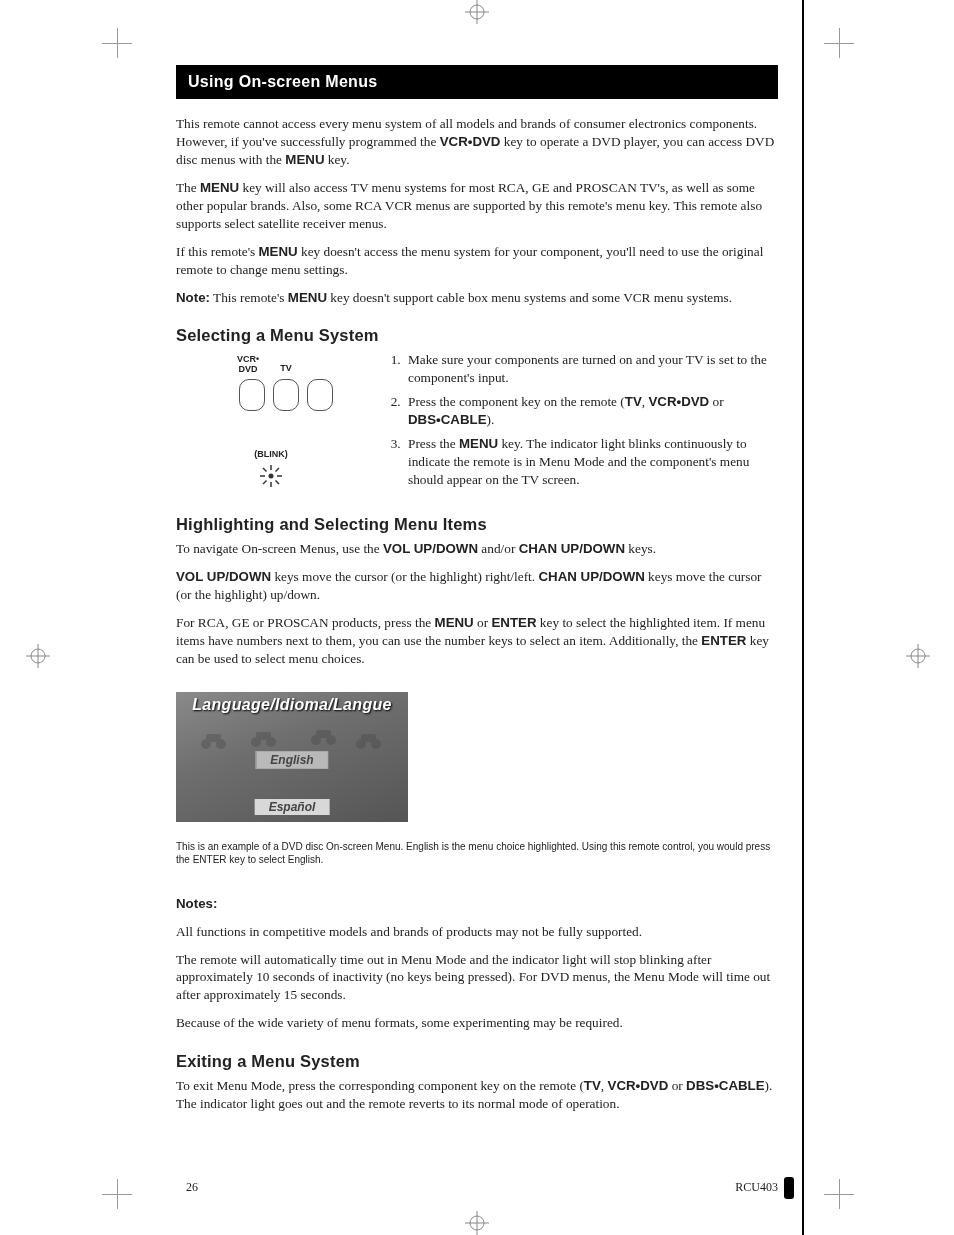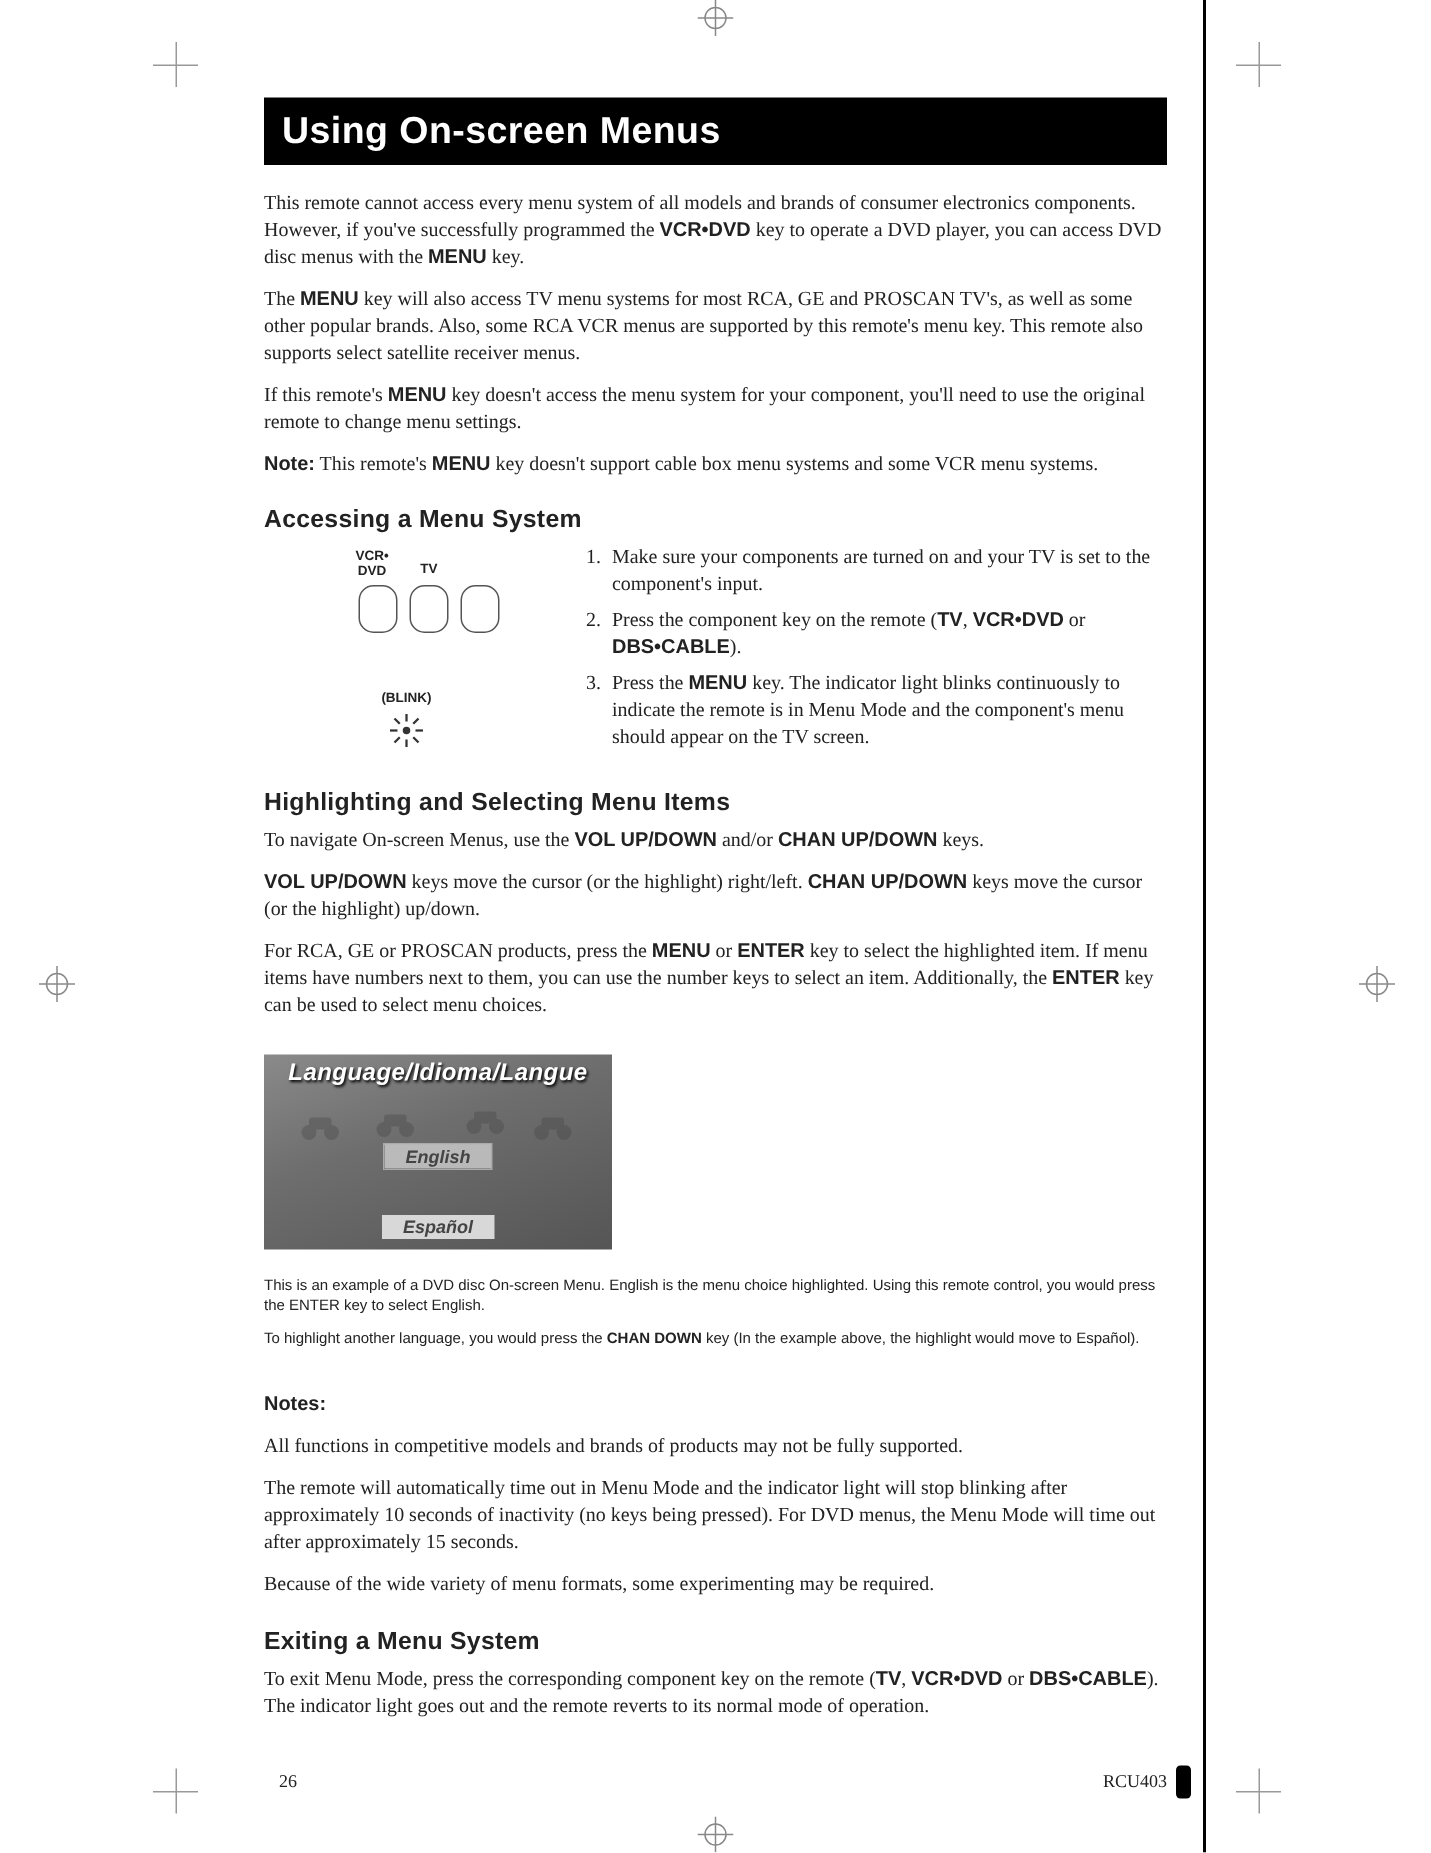--- a/index.html
+++ b/index.html
@@ -49,21 +49,21 @@
   .reg-top { top: 0px; left: 50%; transform: translateX(-50%);}
   .reg-bottom { bottom: 0px; left: 50%; transform: translateX(-50%);}
   .reg-left { left: 26px; top: 644px; }
   .reg-right { right: 24px; top: 644px; }
 
   .section-header {
     background: #000;
     color: #fff;
     font-family: Arial, Helvetica, sans-serif;
     font-weight: bold;
-    font-size: 25px;
+    font-size: 16px;
     padding: 8px 12px;
     margin-bottom: 16px;
     letter-spacing: 0.3px;
   }
   p {
     font-size: 13.3px;
     line-height: 1.35;
     margin: 0 0 10px 0;
   }
   .sans-bold { font-family: Arial, Helvetica, sans-serif; font-weight: bold; }
@@ -259,21 +259,21 @@
   <p>
     <span>The </span><span class="sans-bold">MENU</span><span> key will also access TV menu systems for most RCA, GE and PROSCAN TV's, as well as some other popular brands. Also, some RCA VCR menus are supported by this remote's menu key. This remote also supports select satellite receiver menus.</span>
   </p>
   <p>
     <span>If this remote's </span><span class="sans-bold">MENU</span><span> key doesn't access the menu system for your component, you'll need to use the original remote to change menu settings.</span>
   </p>
   <p>
     <span class="sans-bold">Note:</span><span> This remote's </span><span class="sans-bold">MENU</span><span> key doesn't support cable box menu systems and some VCR menu systems.</span>
   </p>
 
-  <h2 class="subhead">Accessing a Menu System</h2>
+  <h2 class="subhead">Selecting a Menu System</h2>
   <div class="access-row">
     <div class="access-diagram">
       <div class="diagram-labels">
         <div class="diag-label" style="white-space:pre-line">VCR•
 DVD</div>
         <div class="diag-label" style="padding-top:9px">TV</div>
         <div class="diag-label"></div>
       </div>
       <div class="buttons-row">
         <div class="remote-btn"></div>
@@ -337,23 +337,20 @@
             <circle cx="190" cy="22" r="5"></circle>
             <rect x="175" y="12" width="15" height="8" rx="2"></rect>
         </g>
       </svg>
       <div class="dvd-option highlighted opt1">English</div>
       <div class="dvd-option plain opt2">Español</div>
       <div class="dvd-option plain opt3">Français</div>
     </div>
     <div class="example-caption">
       <p>This is an example of a DVD disc On-screen Menu. English is the menu choice highlighted. Using this remote control, you would press the ENTER key to select English.</p>
-      <p>
-        <span>To highlight another language, you would press the </span><span class="sans-bold">CHAN DOWN</span><span> key (In the example above, the highlight would move to Español).</span>
-      </p>
     </div>
   </div>
 
   <p style="margin-top:20px"><span class="sans-bold">Notes:</span></p>
   <p>All functions in competitive models and brands of products may not be fully supported.</p>
   <p>The remote will automatically time out in Menu Mode and the indicator light will stop blinking after approximately 10 seconds of inactivity (no keys being pressed). For DVD menus, the Menu Mode will time out after approximately 15 seconds.</p>
   <p>Because of the wide variety of menu formats, some experimenting may be required.</p>
 
   <h2 class="subhead">Exiting a Menu System</h2>
   <p>

